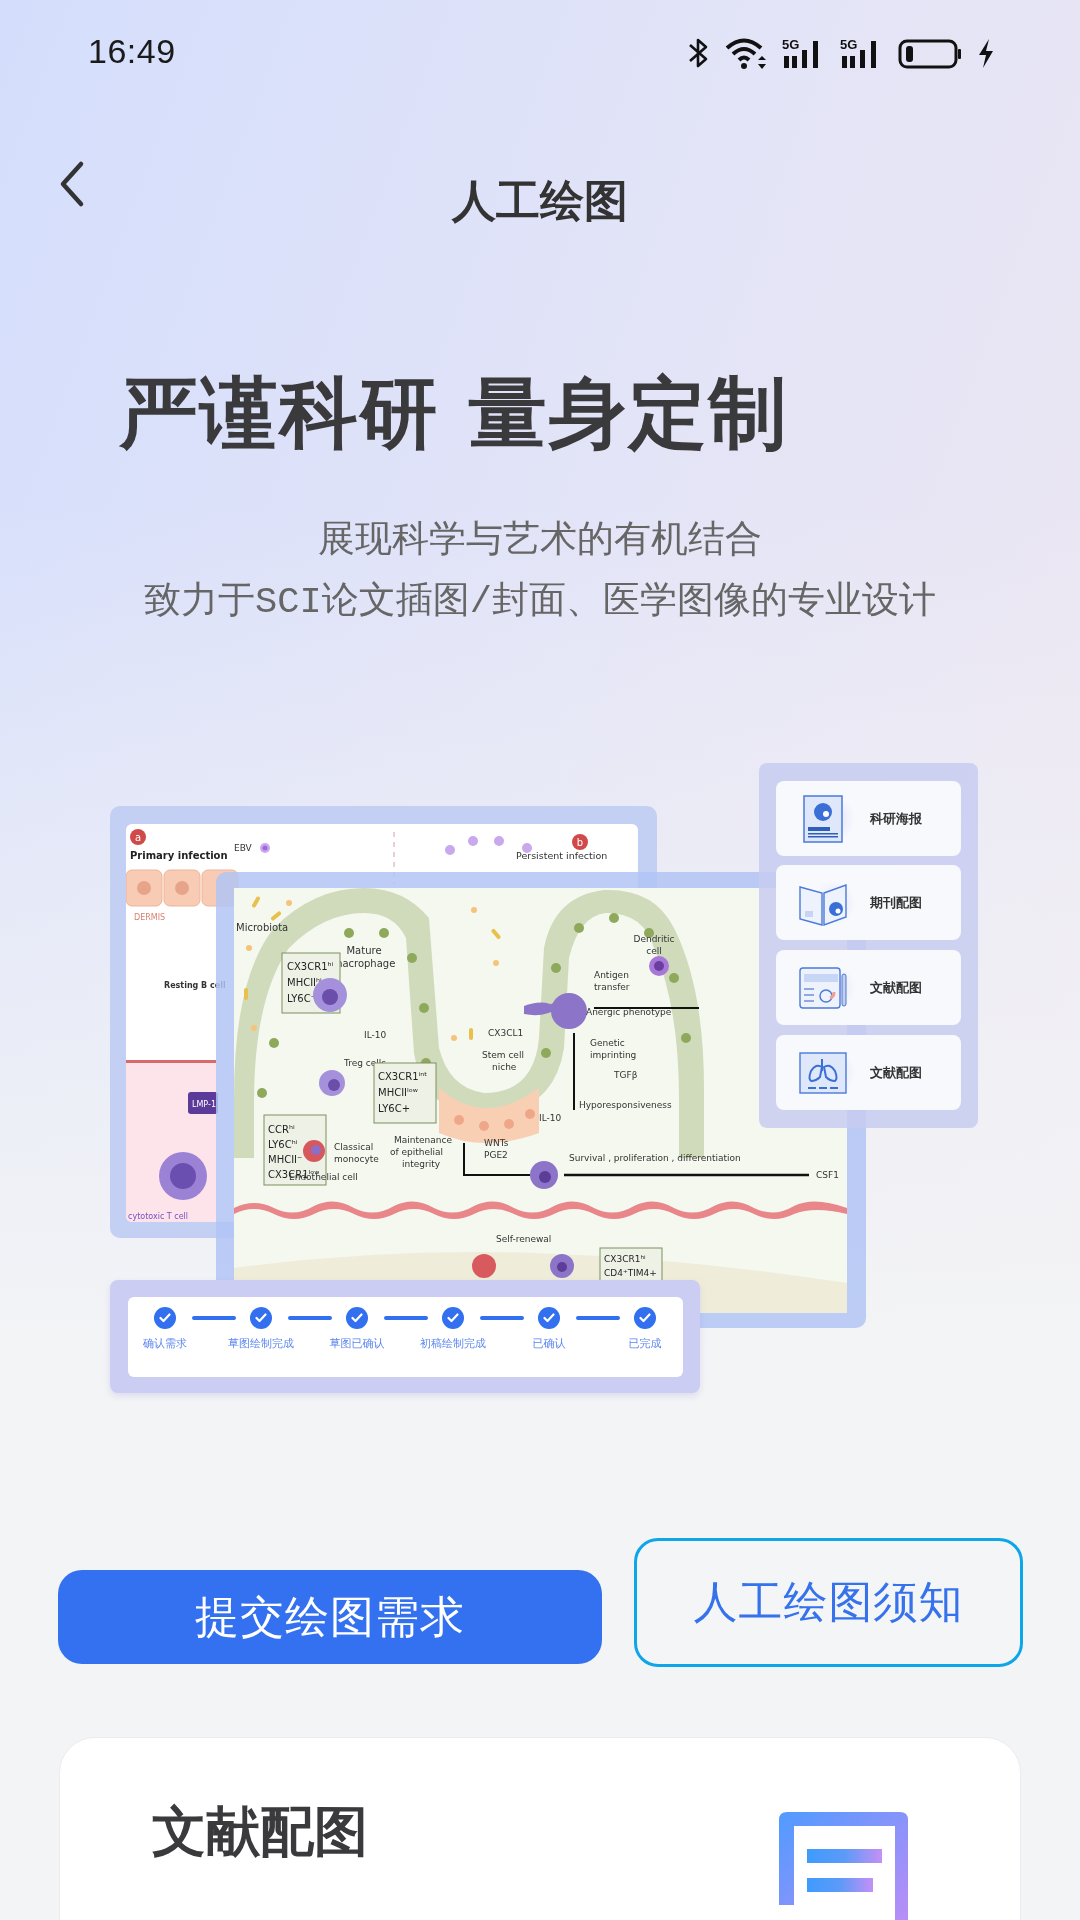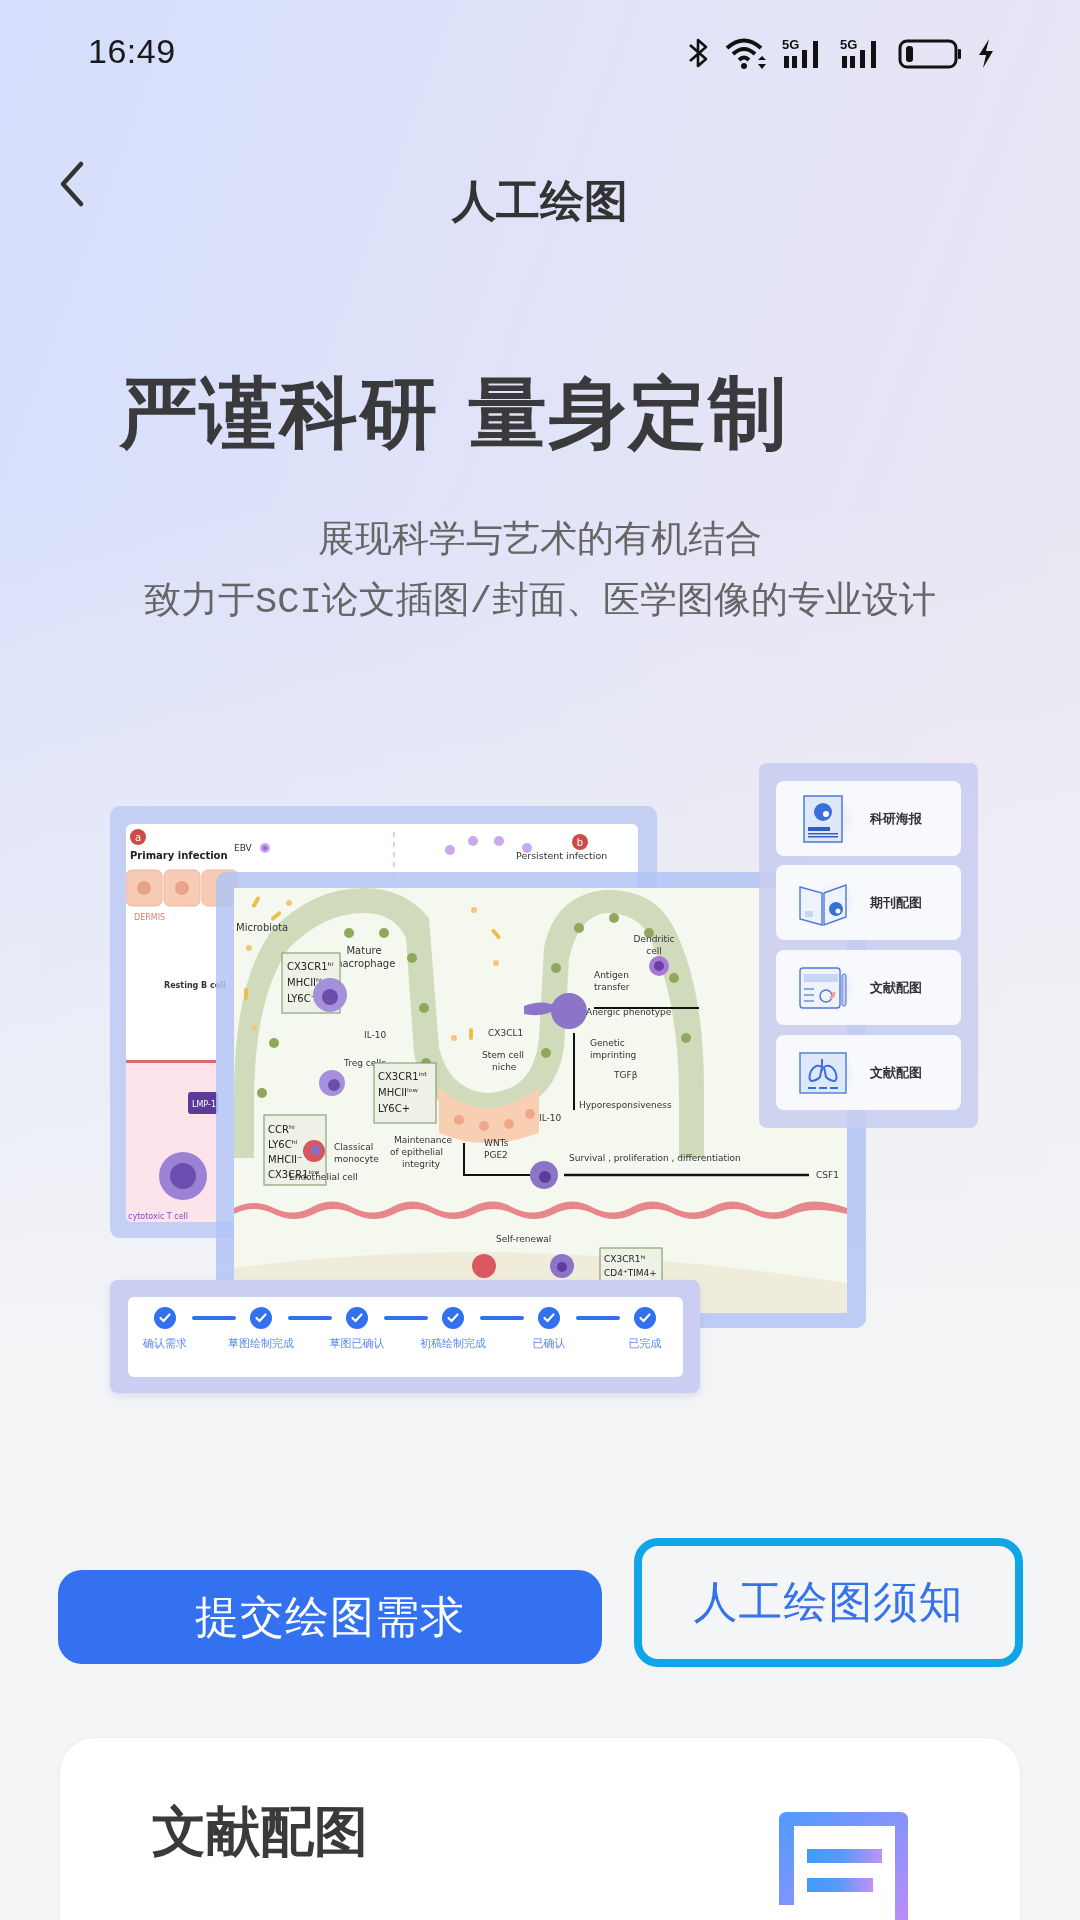--- a/index.html
+++ b/index.html
@@ -42,21 +42,21 @@
 
   .progress-card { left: 110px; top: 1280px; width: 590px; height: 113px; background: #cbcdf2; border-radius: 8px; box-shadow: 0 3px 6px rgba(150,150,220,0.25); }
   .progress-inner { position:absolute; left: 18px; top: 17px; width: 555px; height: 80px; background: #fff; border-radius: 6px; }
   .step { position: absolute; top: 10px; width: 90px; margin-left: -45px; text-align: center; }
   .step .dot { width: 22px; height: 22px; border-radius: 50%; background: #3370ef; margin: 0 auto; display:flex; align-items:center; justify-content:center; }
   .step .txt { margin-top: 7px; font-size: 11px; color: #5b86ef; white-space: nowrap; }
   .step-line { position: absolute; top: 19px; height: 4px; background: #3370ef; border-radius: 2px; }
 
   
   .btn-primary { left: 58px; top: 1538px; width: 544px; height: 94px; background: #3371f0; border-radius: 24px; color: #fff; font-size: 44px; display:flex; align-items:center; justify-content:center; cursor:pointer; letter-spacing: 1px; margin-top: 32px; }
-  .btn-secondary { left: 634px; top: 1538px; width: 389px; height: 129px; border: 8px solid #0ea5e9; border-radius: 24px; color: #3572ec; font-size: 44px; display:flex; align-items:center; justify-content:center; cursor:pointer; background: #f4f5f7; letter-spacing: 1px; }
+  .btn-secondary { left: 634px; top: 1538px; width: 389px; height: 129px; border: 3px solid #0ea5e9; border-radius: 24px; color: #3572ec; font-size: 44px; display:flex; align-items:center; justify-content:center; cursor:pointer; background: #f4f5f7; letter-spacing: 1px; }
 
   
   .order-card { left: 59px; top: 1737px; width: 962px; height: 260px; background: #fff; border-radius: 36px; border: 1px solid #ececee; cursor:pointer; }
   .order-title { left: 152px; top: 1796px; font-size: 54px; font-weight: bold; color: #3a3a3c; }
   .order-icon { left: 779px; top: 1812px; width: 130px; height: 120px; }
 </style>
 </head>
 <body>
 
 <div class="abs status-time">16:49</div>

